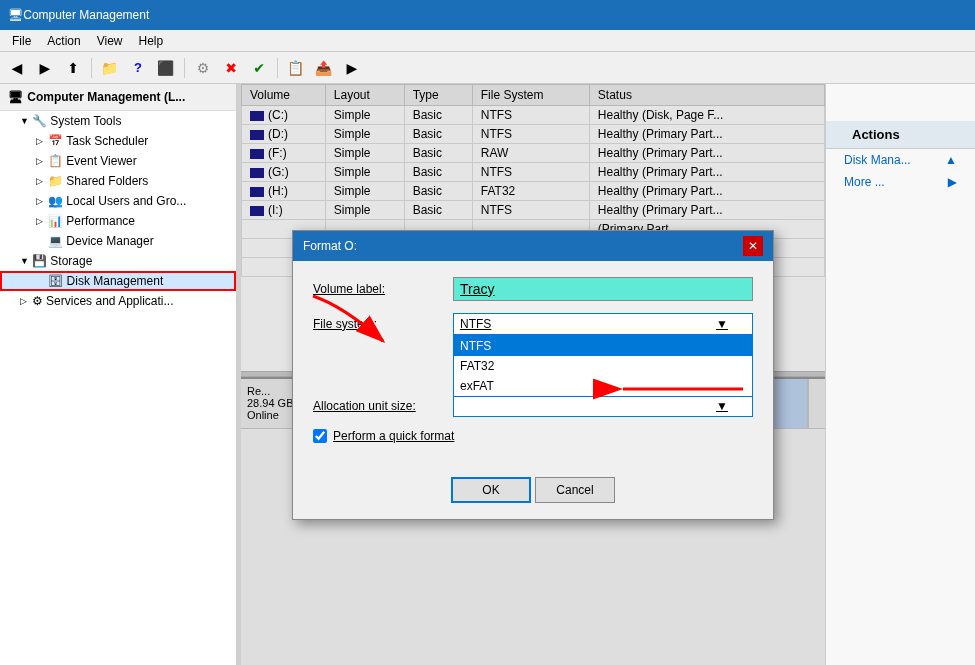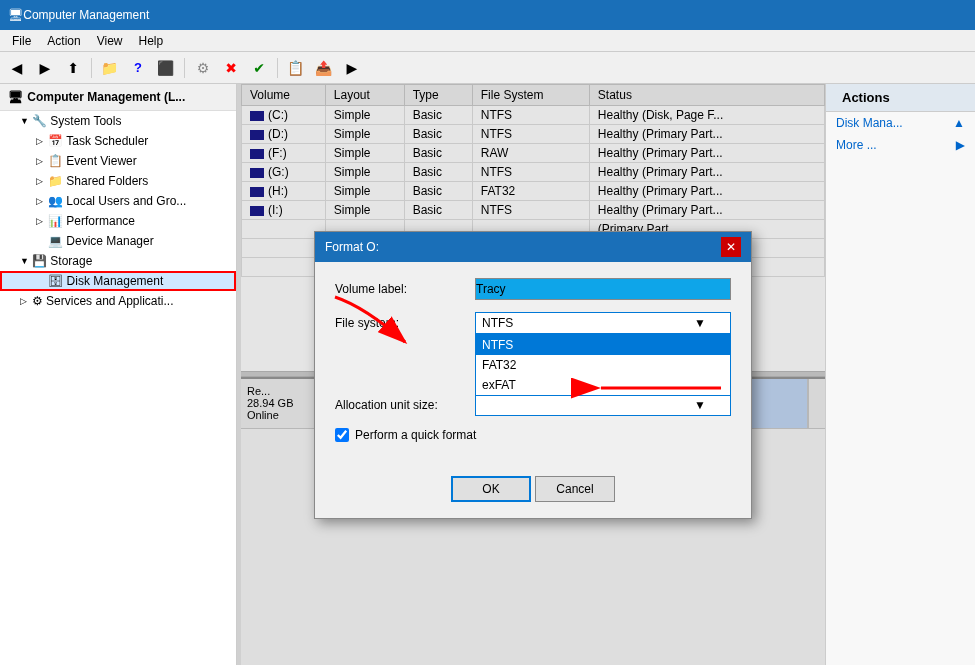--- a/index.html
+++ b/index.html
@@ -158,27 +158,28 @@
 
     
     .actions-panel {
       width: 150px;
       background: #f8f8f8;
       border-left: 1px solid #ccc;
       flex-shrink: 0;
     }
     .actions-header {
       background: #e0e8f0;
-      padding: 6px 16px;
+      padding: 6px 26px;
       font-weight: bold;
       font-size: 13px;
       border-bottom: 1px solid #ccc;
+      margin-top: 37px;
     }
     .action-item {
-      padding: 4px 10px;
+      padding: 4px 18px;
       display: flex;
       align-items: center;
       justify-content: space-between;
       cursor: pointer;
       font-size: 12px;
       color: #0066cc;
     }
 
     
     .splitter-h {
@@ -196,21 +197,21 @@
       background: rgba(0,0,0,0.1);
       display: flex;
       align-items: center;
       justify-content: center;
       z-index: 100;
     }
     .dialog {
       background: #f0f0f0;
       border: 1px solid #888;
       box-shadow: 4px 4px 12px rgba(0,0,0,0.4);
-      width: 438px;
+      width: 482px;
     }
     .dialog-titlebar {
       background: #1a6fb8;
       color: white;
       padding: 5px 10px;
       display: flex;
       align-items: center;
       justify-content: space-between;
       font-size: 12px;
     }
@@ -220,36 +221,37 @@
       color: white;
       border: none;
       cursor: pointer;
       display: flex;
       align-items: center;
       justify-content: center;
       font-size: 12px;
     }
     .dialog-body {
       padding: 16px 20px;
+      text-decoration: underline;
     }
     .form-row {
       display: flex;
       align-items: center;
       margin-bottom: 12px;
     }
     .form-label {
       width: 140px;
       font-size: 12px;
     }
     .form-input {
       flex: 1;
-      padding: 3px 0;
+      padding: 3px 6px;
       border: 1px solid #888;
-      background: #0ea5e9;
-      font-size: 12px;
+      background: #5eead4;
+      font-size: 14px;
     }
     .form-select-wrapper {
       flex: 1;
       position: relative;
     }
     .form-select-display {
       padding: 3px 24px 3px 6px;
       border: 1px solid #0078d7;
       background: white;
       font-size: 12px;

